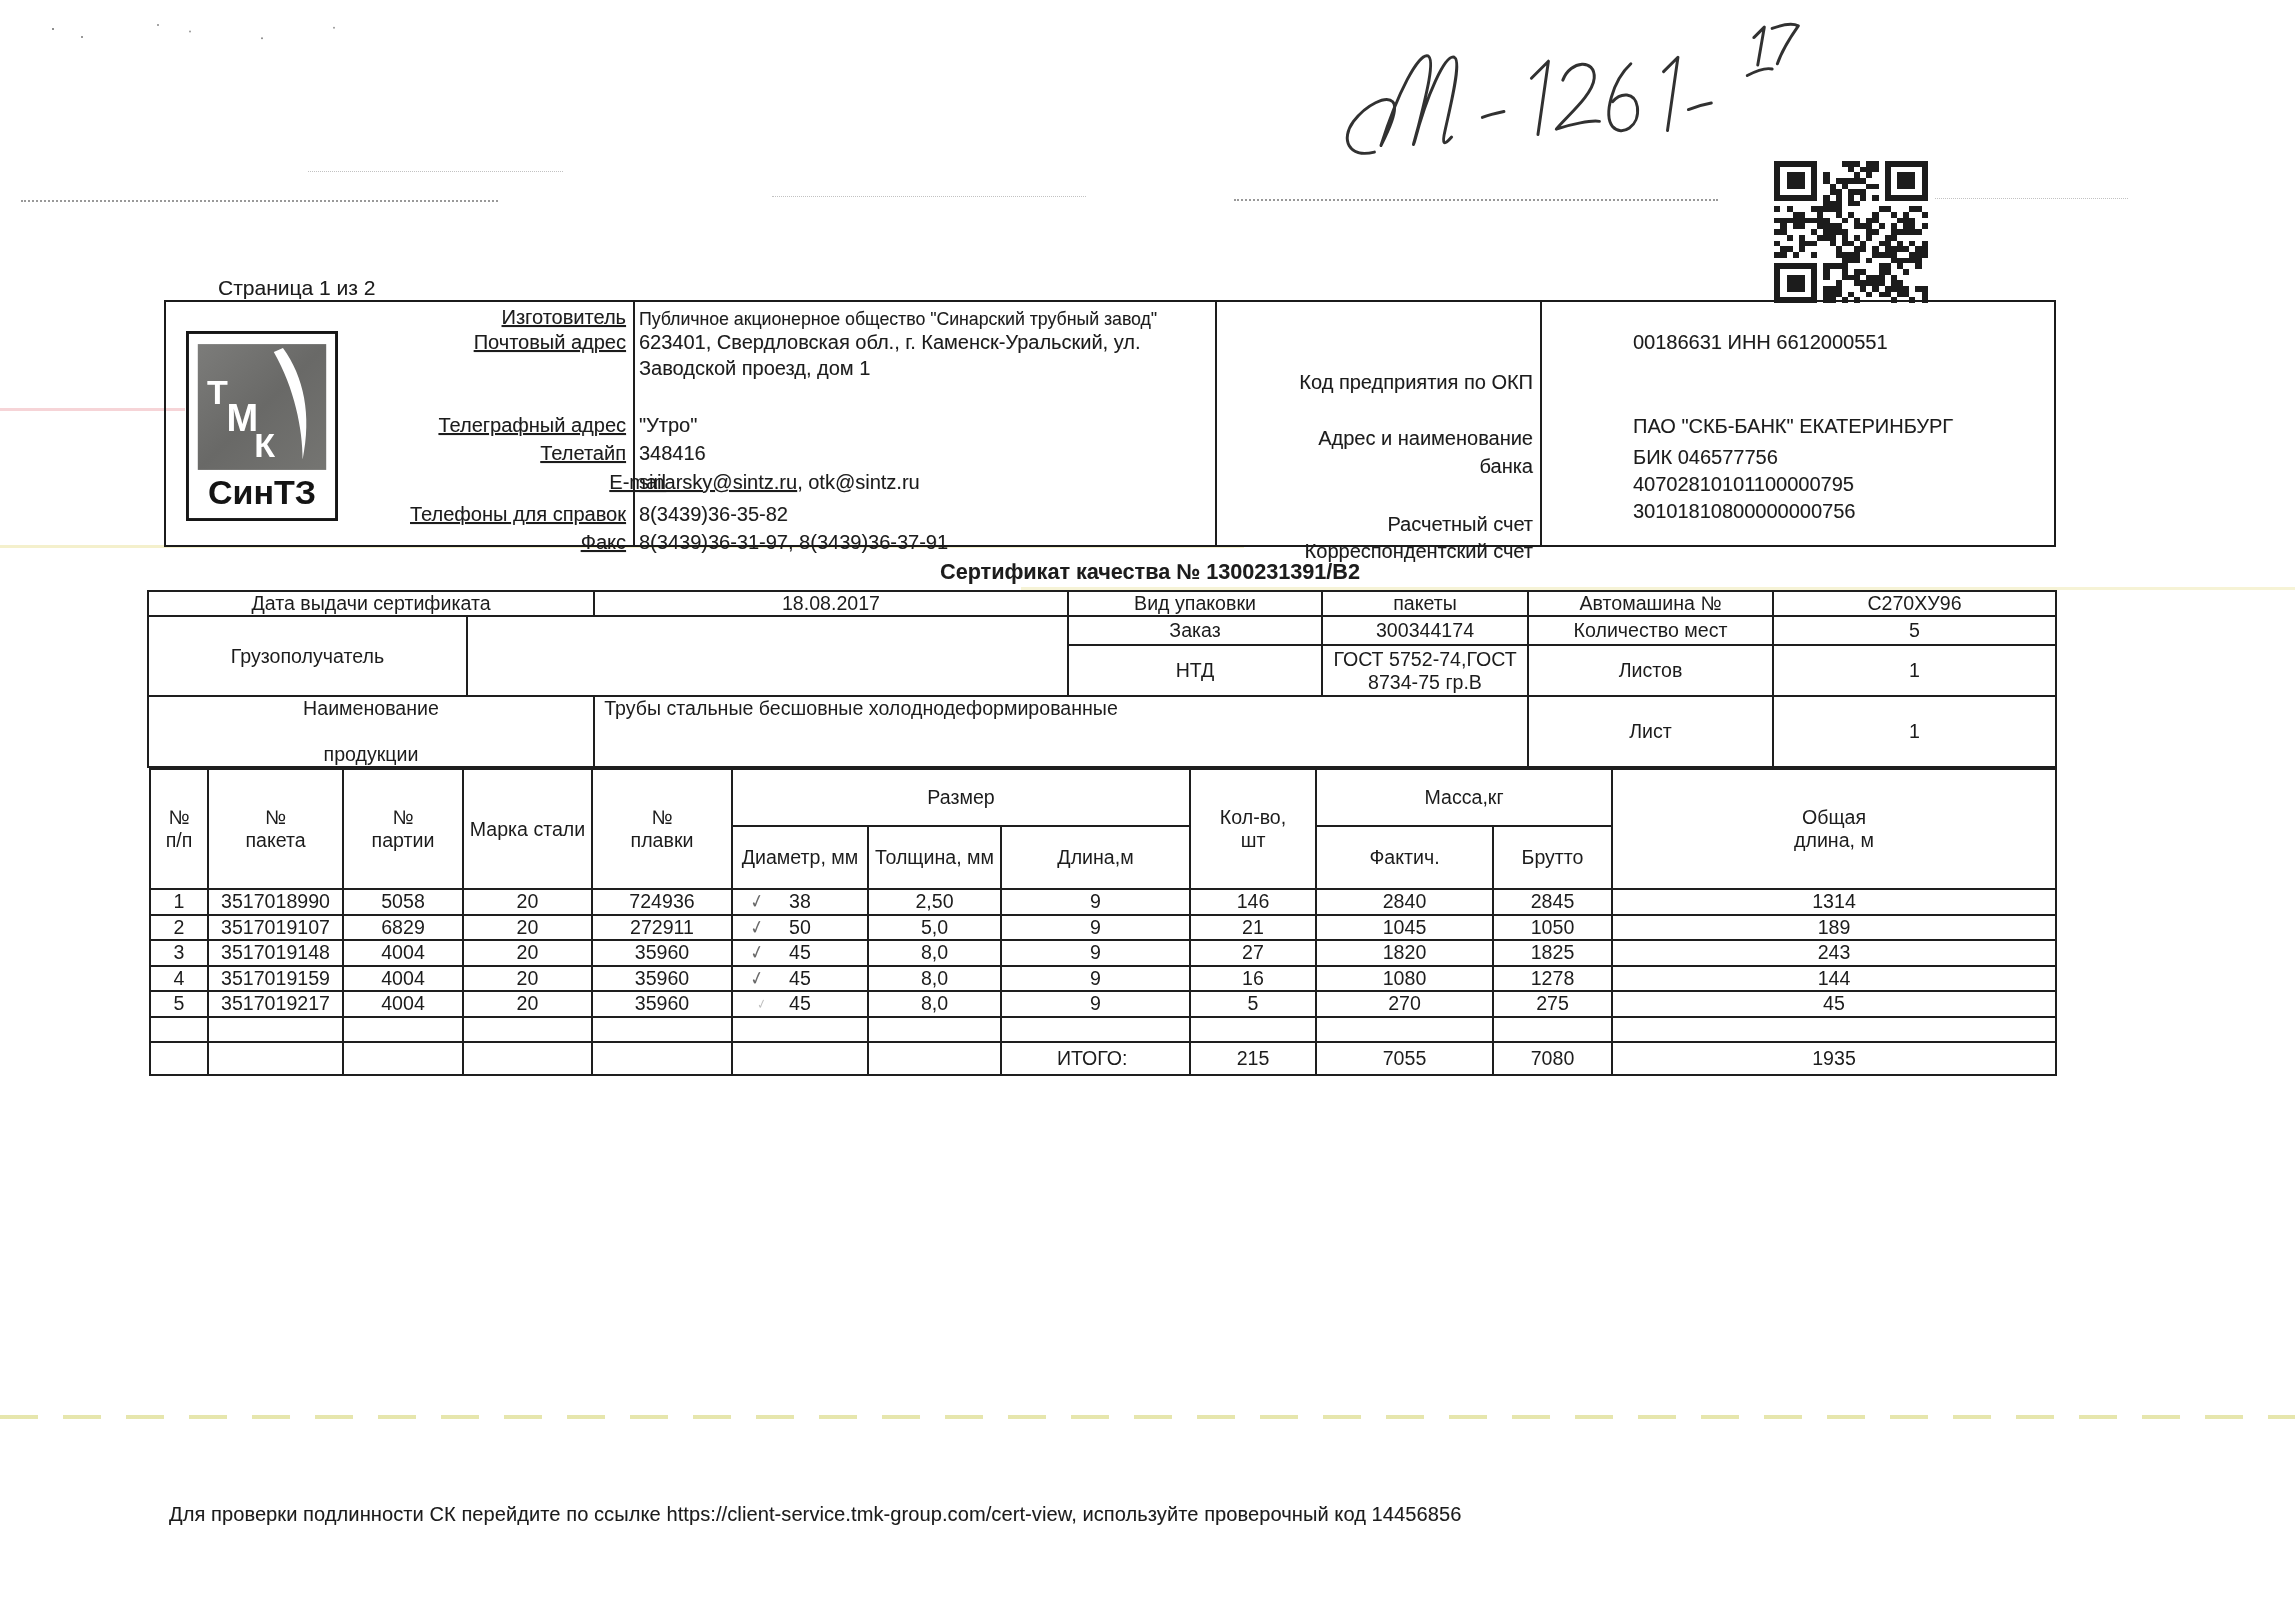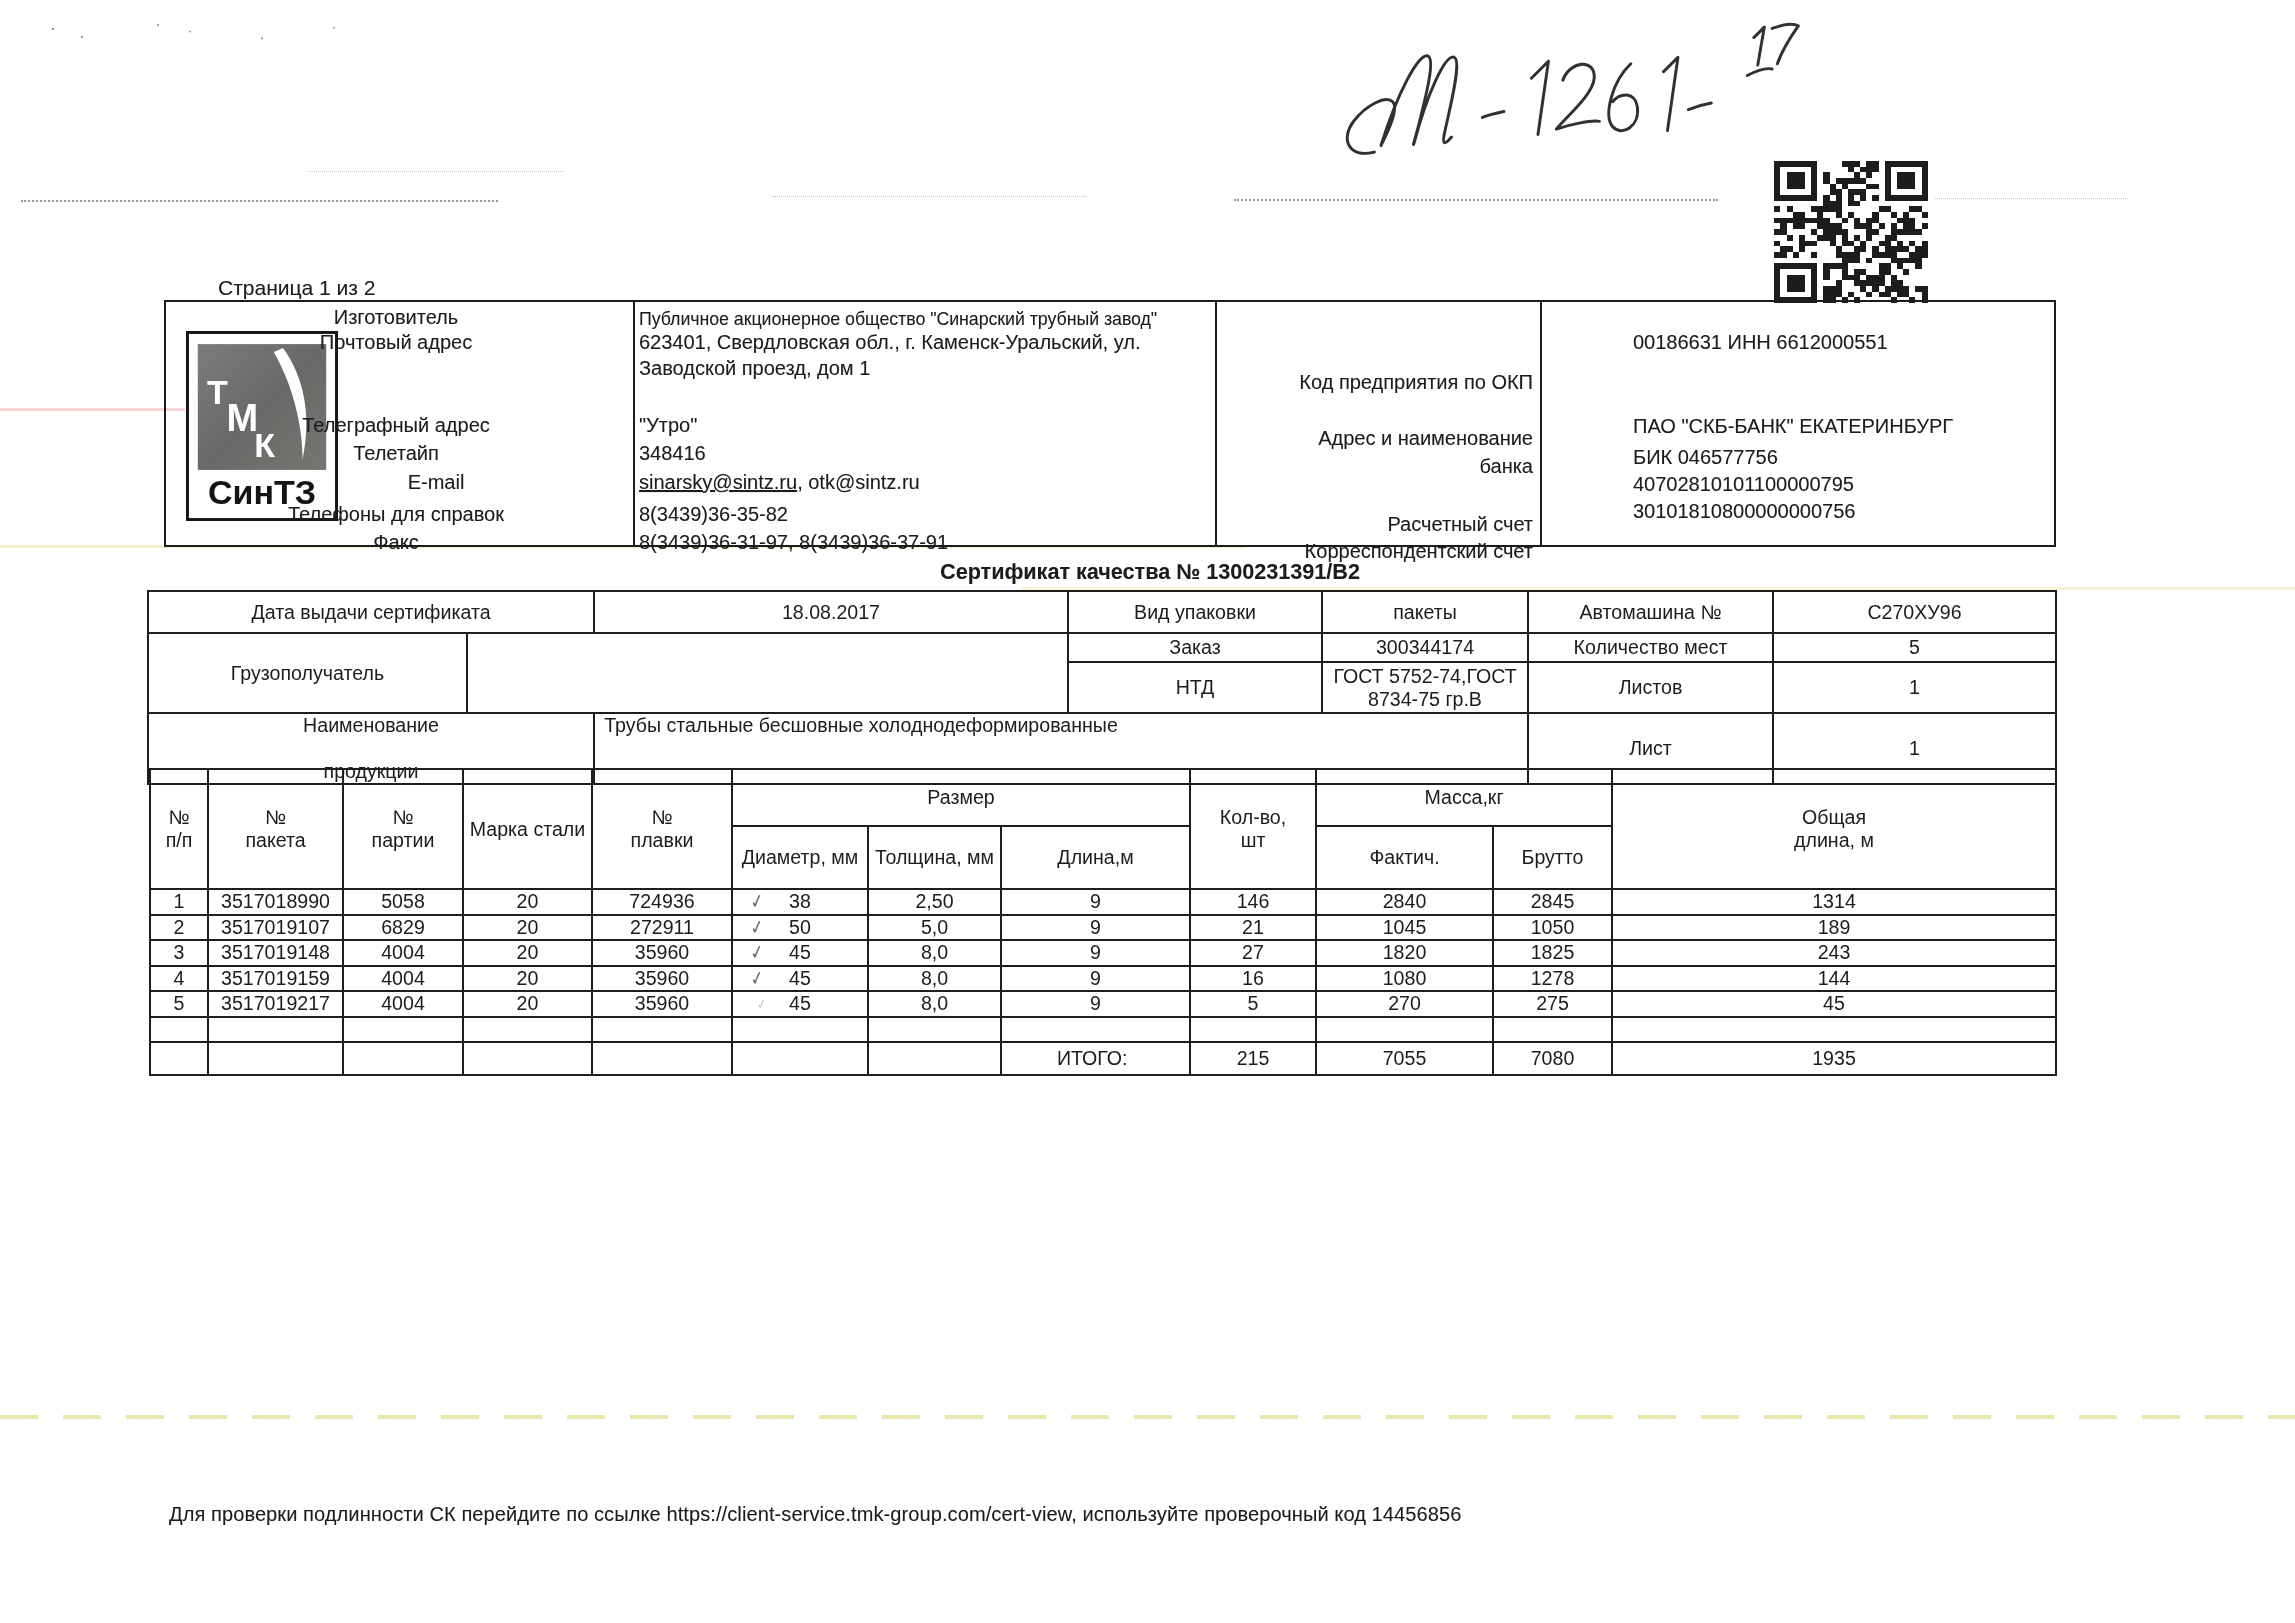--- a/index.html
+++ b/index.html
@@ -23,36 +23,36 @@
   .color-streak-blue{position:absolute;height:2.6px;background:rgba(70,80,205,.38);}
   
   .handwriting{position:absolute;left:1335px;top:18.3px;width:576px;height:157px;}
   .handwriting path{stroke:#20201f;stroke-width:4.5;fill:none;stroke-linecap:round;stroke-linejoin:round;opacity:.92;}
   .qr{position:absolute;left:1767px;top:154px;width:168px;height:156px;}
   
   .info-table{position:absolute;left:164px;top:300px;width:1892px;height:247px;
     border:2.6px solid #1b1b1b;box-sizing:border-box;}
   .vsep{position:absolute;top:0;bottom:0;width:2px;background:#1d1d1d;}
   .cell-txt{position:absolute;font-size:20px;line-height:24px;white-space:nowrap;}
-  .m-label{left:0;width:460px;text-align:center;}
+  .m-label{left:0;width:460px;text-align:right;text-decoration:underline;}
   .m-value{left:473px;text-align:right;}
   .b-label{left:1054px;width:313px;text-align:right;margin-top:40px;}
   .b-value{left:1451px;text-align:right;margin-left:16px;}
   .email-underline{text-decoration:underline;}
   
   .logo{position:absolute;left:19.6px;top:29px;width:152px;height:190px;}
   
   .cert-title{position:absolute;left:589px;top:559px;width:1122px;text-align:center;
     font-size:21.6px;font-weight:bold;white-space:nowrap;}
   
   table.doc{position:absolute;border-collapse:collapse;table-layout:fixed;border:2.6px solid #191919;}
   table.doc td,table.doc th{border:2px solid #1e1e1e;font-size:19.6px;font-weight:normal;
     text-align:center;vertical-align:middle;padding:0;white-space:nowrap;overflow:hidden;}
   .cert-table{left:147px;top:590px;width:1909px;}
-  .cert-table tr.r1{height:42px;} .cert-table tr.r2{height:29px;}
+  .cert-table tr.r1{height:25px;} .cert-table tr.r2{height:29px;}
   .cert-table tr.r3{height:51px;} .cert-table tr.r4{height:59px;}
   .cert-table td.left{text-align:left;padding-left:9.2px;}
   .main-table{left:149px;top:768px;width:1907px;}
   .main-table tr.h1{height:57px;} .main-table tr.h2{height:63px;}
   .main-table tr.drow{height:25.5px;} .main-table tr.erow{height:25px;} .main-table tr.trow{height:33px;}
   .main-table td.dia{position:relative;}
   .tick{position:absolute;left:17px;top:1.3px;font-size:17px;color:#2c2c2c;opacity:.7;
     transform:rotate(-10deg) scaleY(1.15);}
   .tick.faint{opacity:.3;font-size:11.8px;left:23.6px;top:5.2px;}
   .total-label{text-align:center;padding-right:6.5px !important;}

